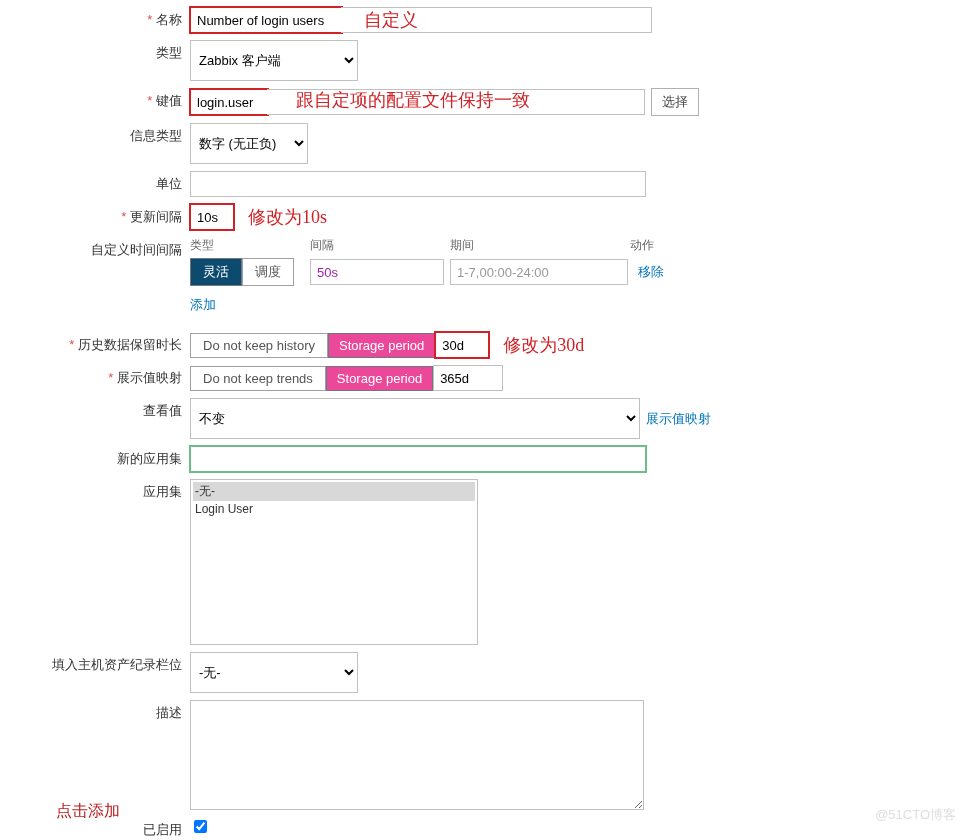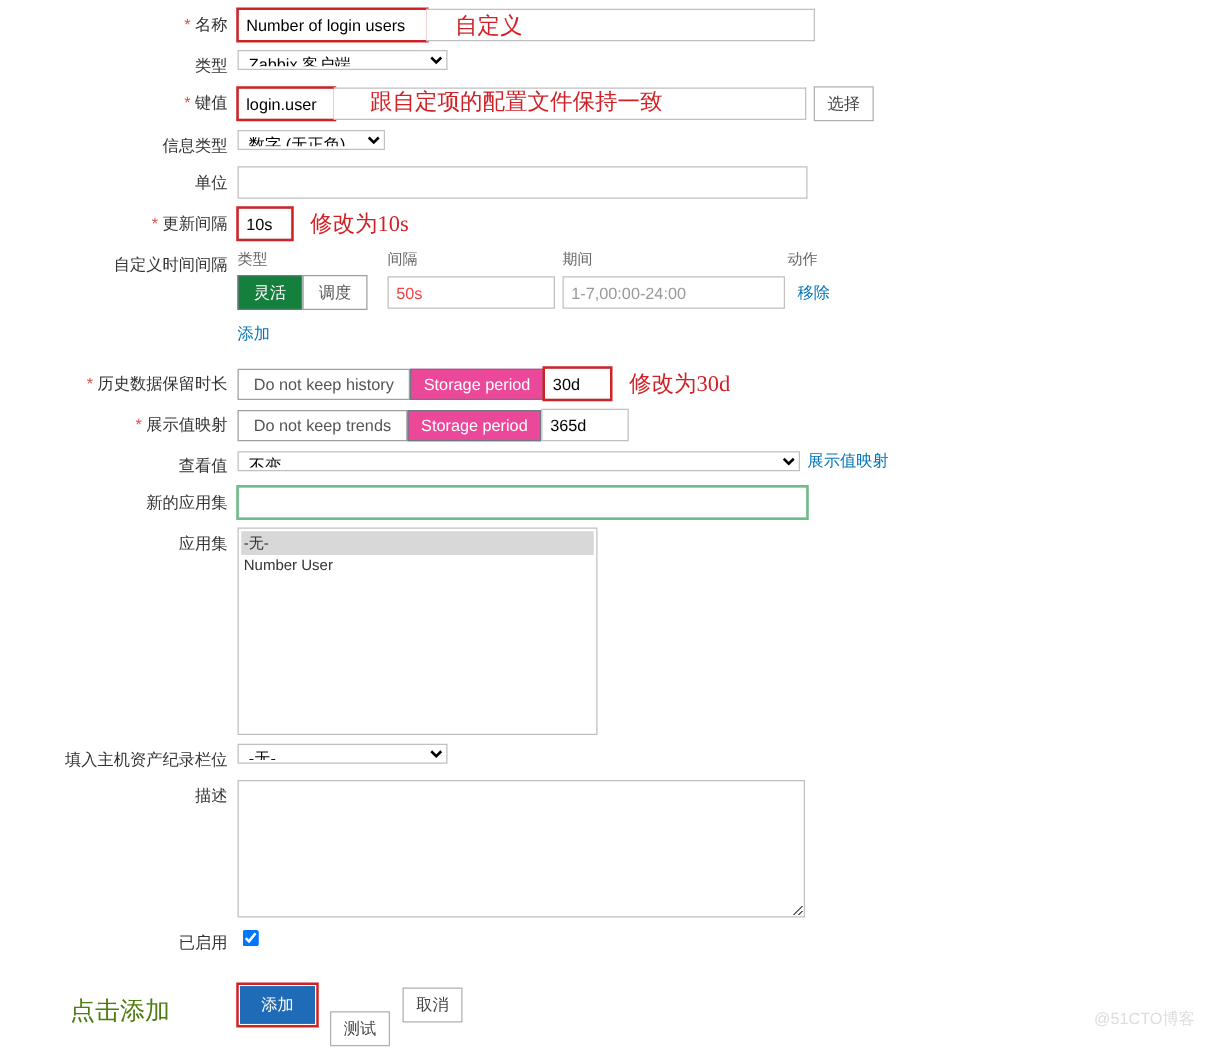--- a/index.html
+++ b/index.html
@@ -41,21 +41,21 @@
     border: 1px solid #c0c0c0;
     padding: 3px 6px;
     font-size: 13px;
     height: 18px;
     font-family: inherit;
   }
   select {
     border: 1px solid #c0c0c0;
     padding: 2px 4px;
     font-size: 13px;
-    height: 16px;
+    height: 41px;
     font-family: inherit;
     background: #fff;
   }
   textarea {
     border: 1px solid #c0c0c0;
     font-size: 13px;
     font-family: inherit;
     padding: 4px;
     resize: both;
   }
@@ -83,21 +83,21 @@
   }
   .seg {
     border: 1px solid #a0a0a0;
     background: #fff;
     color: #555;
     padding: 4px 12px;
     font-size: 13px;
     cursor: pointer;
   }
   .seg.active {
-    background: #15803d;
+    background: #0c4a6e;
     color: #fff;
     border-color: #6c7885;
   }
   .storage-period {
     background: #ec4899;
     color: #fff;
     border: 1px solid #6c7885;
     padding: 4px 10px;
     font-size: 13px;
   }
@@ -139,22 +139,22 @@
     position: absolute;
     bottom: 16px;
     right: 10px;
     color: #ddd;
     font-size: 13px;
   }
   .bottom-annot {
     position: absolute;
     left: 56px;
     bottom: 18px;
-    color: #4d7c0f;
-    font-size: 20px;
+    color: #b91c1c;
+    font-size: 16px;
     font-family: "SimSun", serif;
   }
 </style>
 </head>
 <body>
 
 <div style="padding-top:0;">
 
   <div class="form-row">
     <div class="label-col req">名称</div>
@@ -216,21 +216,21 @@
           <div class="hdr" style="width:120px;">类型</div>
           <div class="hdr" style="width:140px;">间隔</div>
           <div class="hdr" style="width:180px;">期间</div>
           <div class="hdr">动作</div>
         </div>
         <div style="display:flex; align-items:center;">
           <div class="seg-group" style="width:115px;">
             <div class="seg active">灵活</div>
             <div class="seg">调度</div>
           </div>
-          <input type="text" style="width: 120px; margin-left: 5px; color: #ef4444;" value="50s">
+          <input type="text" style="width: 120px; margin-left: 5px; color: #a21caf;" value="50s">
           <input type="text" style="width: 164px; margin-left: 6px; color: rgb(153, 153, 153);" value="1-7,00:00-24:00">
           <span class="link" style="margin-left:10px;">移除</span>
         </div>
         <div style="margin-top:10px;">
           <span class="link">添加</span>
         </div>
       </div>
     </div>
   </div>
 
@@ -268,21 +268,21 @@
     <div class="field-col">
       <input type="text" style="width: 442px;" class="green-outline" value="">
     </div>
   </div>
 
   <div class="form-row">
     <div class="label-col">应用集</div>
     <div class="field-col">
       <div class="listbox">
         <div class="listbox-item" style="background:#d8d8d8;">-无-</div>
-        <div class="listbox-item">Number User</div>
+        <div class="listbox-item">Login User</div>
       </div>
     </div>
   </div>
 
   <div class="form-row">
     <div class="label-col">填入主机资产纪录栏位</div>
     <div class="field-col">
       <select style="width:168px;">
         <option>-无-</option>
       </select>

